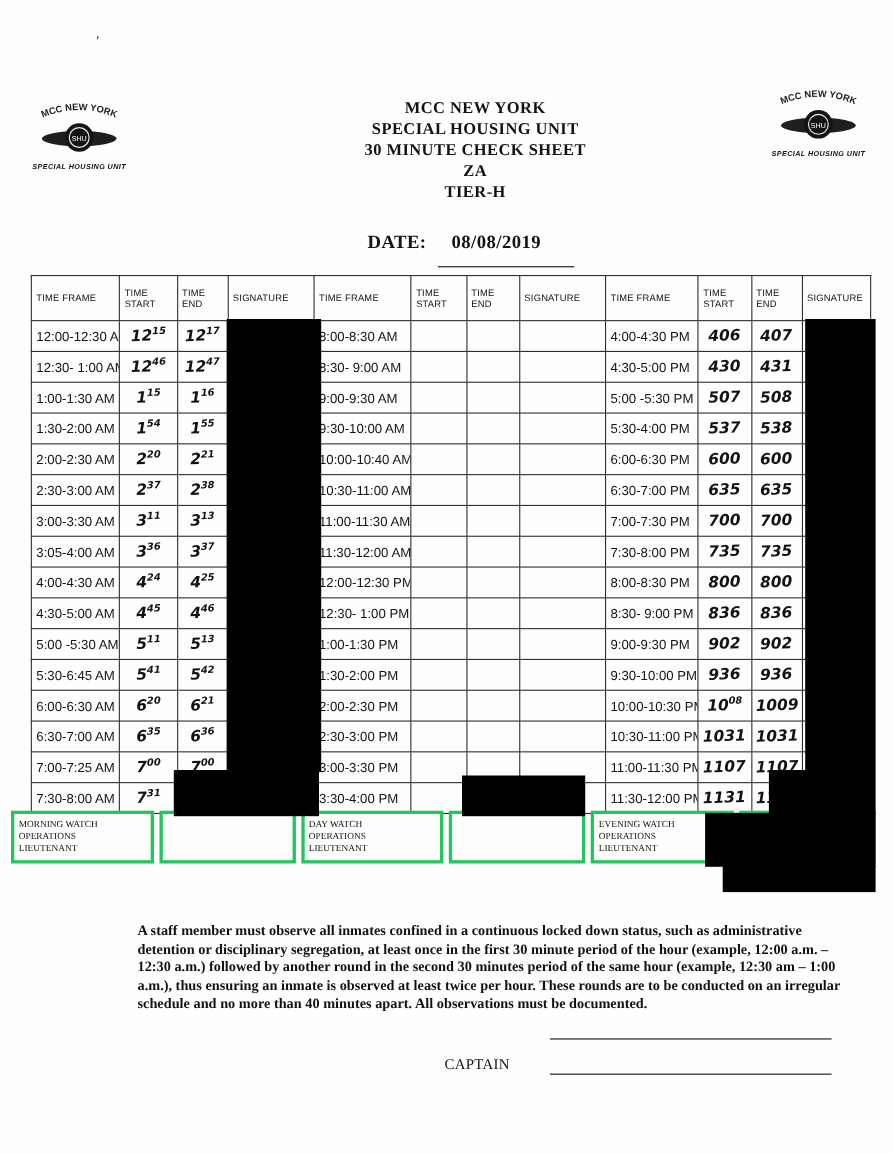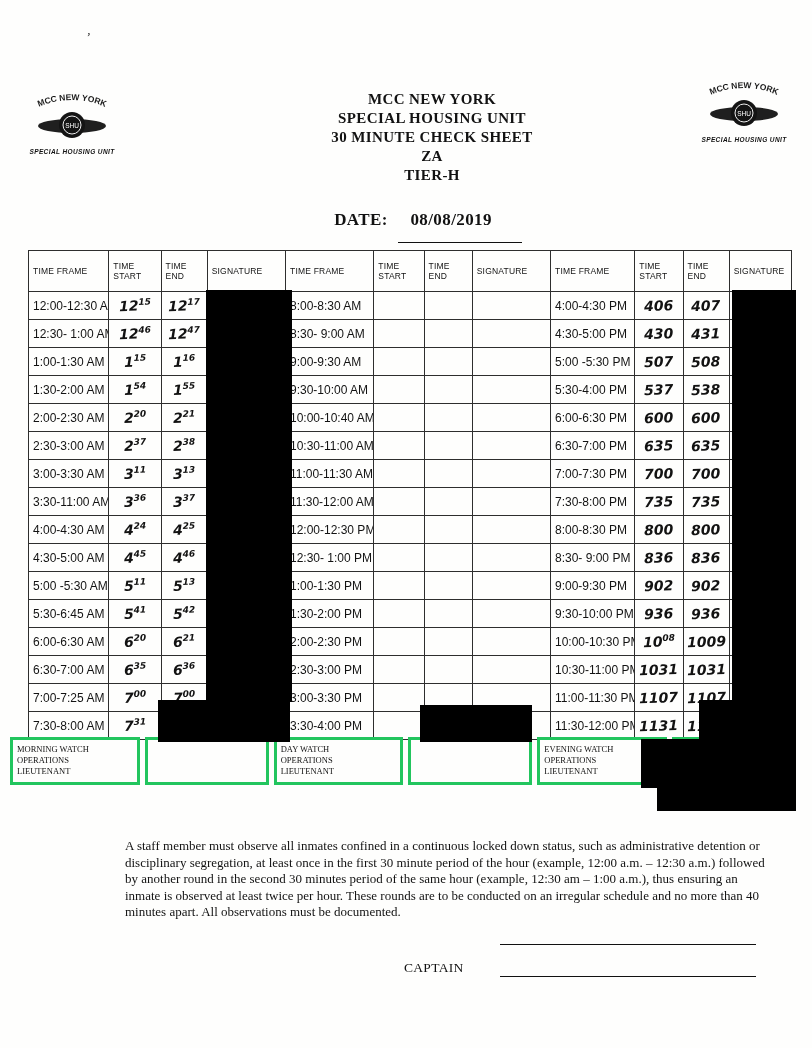--- a/index.html
+++ b/index.html
@@ -31,21 +31,21 @@
         font-size:14px; display:inline-block; transform:rotate(-2deg); white-space:nowrap; }
   .hw sup { font-size:9px; }
 
   
   .watch-row { position:absolute; left:10px; top:737px; width:786px; height:48px;
                display:flex; gap:5px; }
   .wbox { border:3px solid #22c55e; flex:1; box-sizing:border-box; }
   .wbox.label { font-size:8.5px; line-height:11px; padding:4px 2px 0 4px; white-space:pre-line; }
 
   
-  .notice { position:absolute; left:125px; top:806px; width:650px; font-weight:normal;
+  .notice { position:absolute; left:125px; top:806px; width:650px; font-weight:bold;
             font-size:13px; line-height:16.5px;margin-top:32px; }
   .rev-label { position:absolute; font-size:13.5px; letter-spacing:.3px; }
   #rev1 { left:183px; top:928px; }
   #rev2 { left:404px; top:960px; }
   .sig-line { position:absolute; border-bottom:1.2px solid #111; height:0; width:256px; left:500px; }
   #line1 { top:944px; } #line2 { top:976px; }
 
   
   .red { position:absolute; background:#000; }
   #r1 { left:206px; top:290px; width:86px;  height:412px; }
@@ -232,21 +232,21 @@
           <td class="frame">11:00-11:30 AM</td>
           <td class="hwc"><span class="hw"><span></span><sup></sup></span></td>
           <td class="hwc"><span class="hw"><span></span><sup></sup></span></td>
           <td class="sigc"></td>
           <td class="frame">7:00-7:30 PM</td>
           <td class="hwc"><span class="hw"><span>700</span><sup></sup></span></td>
           <td class="hwc"><span class="hw"><span>700</span><sup></sup></span></td>
           <td class="sigc"></td>
         </tr>
         <tr>
-          <td class="frame">3:30-11:00 AM</td>
+          <td class="frame">3:05-4:00 AM</td>
           <td class="hwc"><span class="hw"><span>3</span><sup>36</sup></span></td>
           <td class="hwc"><span class="hw"><span>3</span><sup>37</sup></span></td>
           <td class="sigc"></td>
           <td class="frame">11:30-12:00 AM</td>
           <td class="hwc"><span class="hw"><span></span><sup></sup></span></td>
           <td class="hwc"><span class="hw"><span></span><sup></sup></span></td>
           <td class="sigc"></td>
           <td class="frame">7:30-8:00 PM</td>
           <td class="hwc"><span class="hw"><span>735</span><sup></sup></span></td>
           <td class="hwc"><span class="hw"><span>735</span><sup></sup></span></td>

